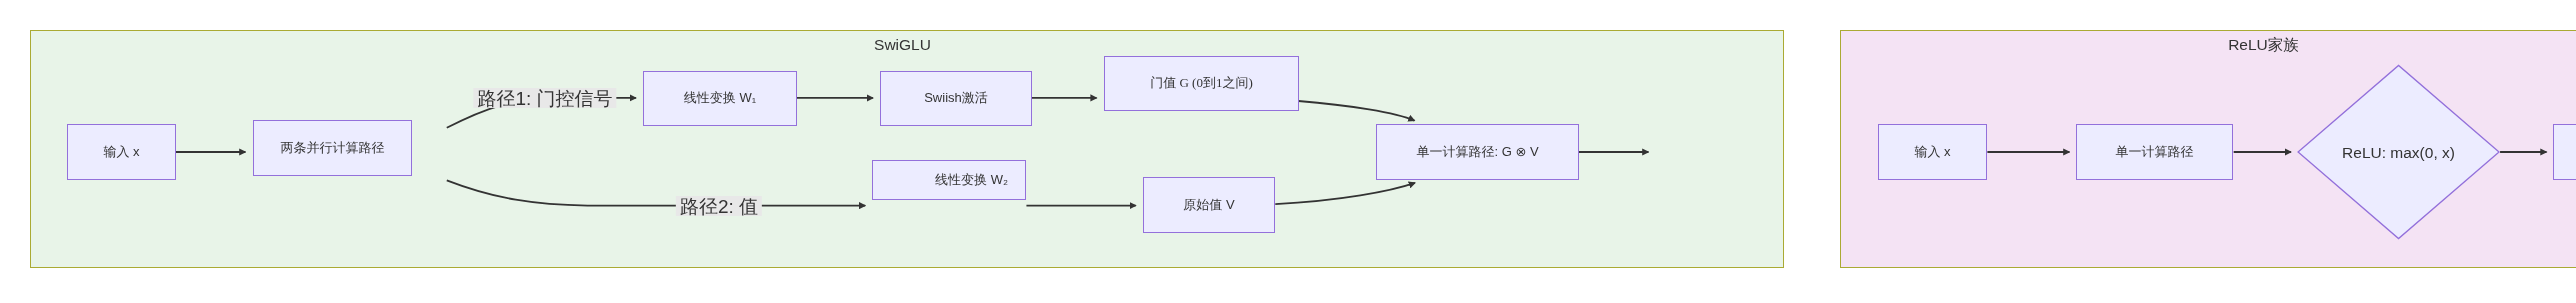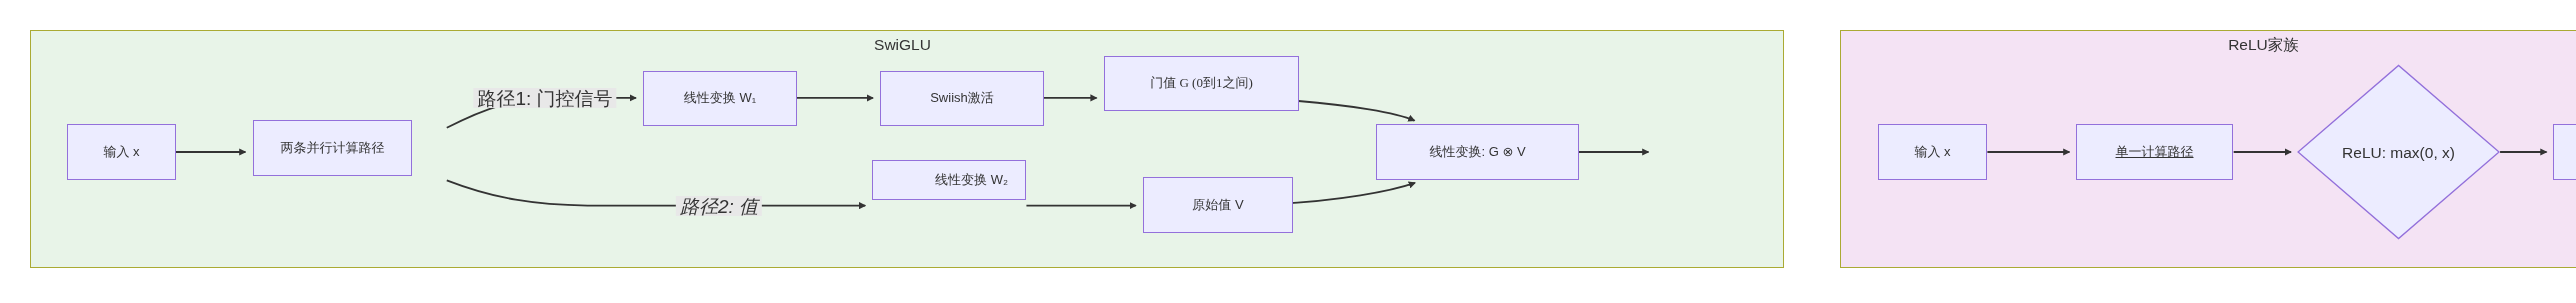--- a/index.html
+++ b/index.html
@@ -70,28 +70,28 @@
     <path class="edge" d="M3857,295 L4016,295" marker-end="url(#arrow)"></path>
     <path class="edge" d="M4335,295 L4446,295" marker-end="url(#arrow)"></path>
     <path class="edge" d="M4852,295 L4942,295" marker-end="url(#arrow)"></path>
 
     <polygon class="decision" points="4460,295 4655,127 4850,295 4655,463"></polygon>
   </svg>
 
   <div class="node" style="left:67px;top:124px;width:109px;height:56px;">输入 x</div>
   <div class="node" style="left:253px;top:120px;width:159px;height:56px;">两条并行计算路径</div>
   <div class="node" style="left:643px;top:71px;width:154px;height:55px;">线性变换 W₁</div>
-  <div class="node" style="left:880px;top:71px;width:164px;height:55px;">Swiish激活</div>
+  <div class="node" style="left:880px;top:71px;width:152px;height:55px;">Swiish激活</div>
   <div class="node" style="left:1104px;top:56px;width:195px;height:55px;font-family:Liberation Serif, serif;">门值 G (0到1之间)</div>
   <div class="node" style="left:872px;top:160px;width:154px;height:40px;padding-left:45px;">线性变换 W₂</div>
-  <div class="node" style="left:1143px;top:177px;width:150px;height:56px;">原始值 V</div>
-  <div class="node" style="left:1376px;top:124px;width:203px;height:56px;">线性变换: G ⊗ V</div>
+  <div class="node" style="left:1143px;top:177px;width:132px;height:56px;">原始值 V</div>
+  <div class="node" style="left:1376px;top:124px;width:203px;height:56px;">单一计算路径: G ⊗ V</div>
 
   <div class="edge-label" style="left:545px;top:98px;">路径1: 门控信号</div>
-  <div class="edge-label" style="left:719px;top:206px;font-style:italic;">路径2: 值</div>
+  <div class="edge-label" style="left:719px;top:206px;">路径2: 值</div>
 
   <div class="node" style="left:1878px;top:124px;width:109px;height:56px;">输入 x</div>
-  <div class="node" style="left:2076px;top:124px;width:157px;height:56px;text-decoration:underline;">单一计算路径</div>
+  <div class="node" style="left:2076px;top:124px;width:157px;height:56px;">单一计算路径</div>
   <div class="diamond-label" style="left:2303px;top:139px;width:191px;height:28px;">ReLU: max(0, x)</div>
   <div class="node" style="left:2553px;top:124px;width:96px;height:56px;">输出</div>
 
 </div>
 
 
 </body></html>

